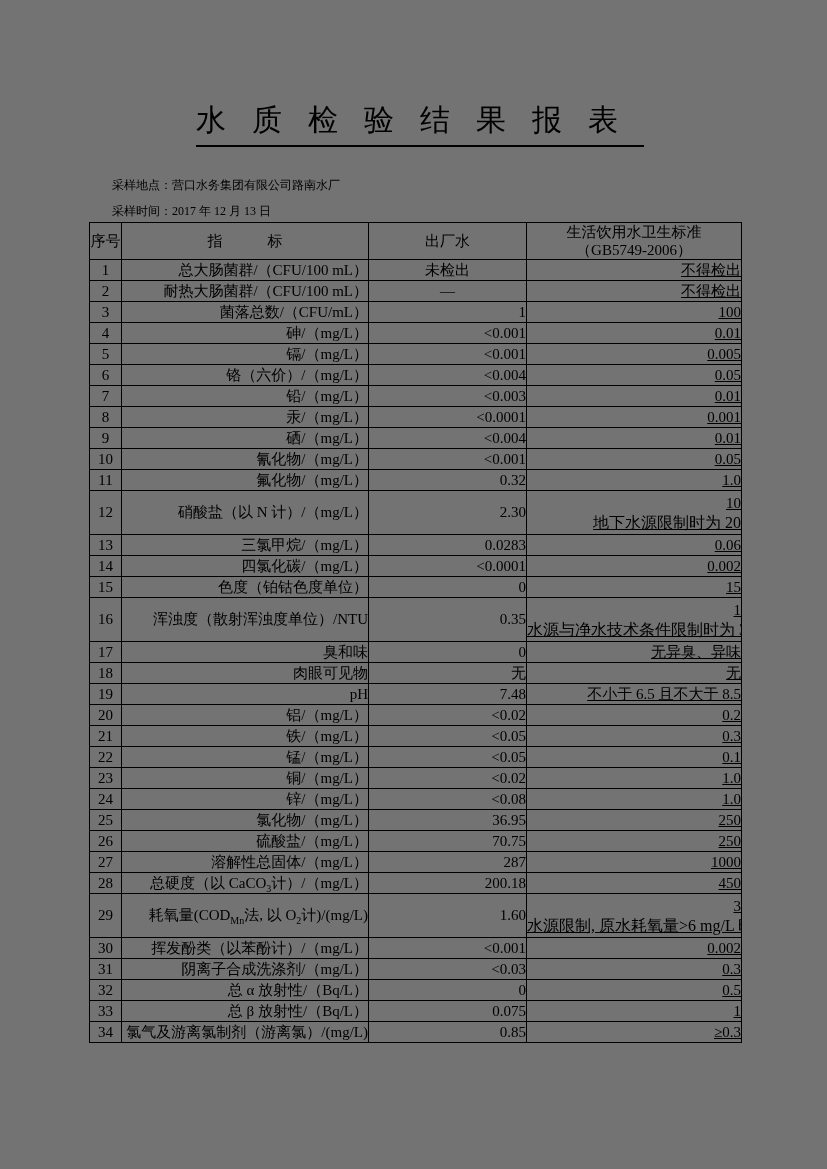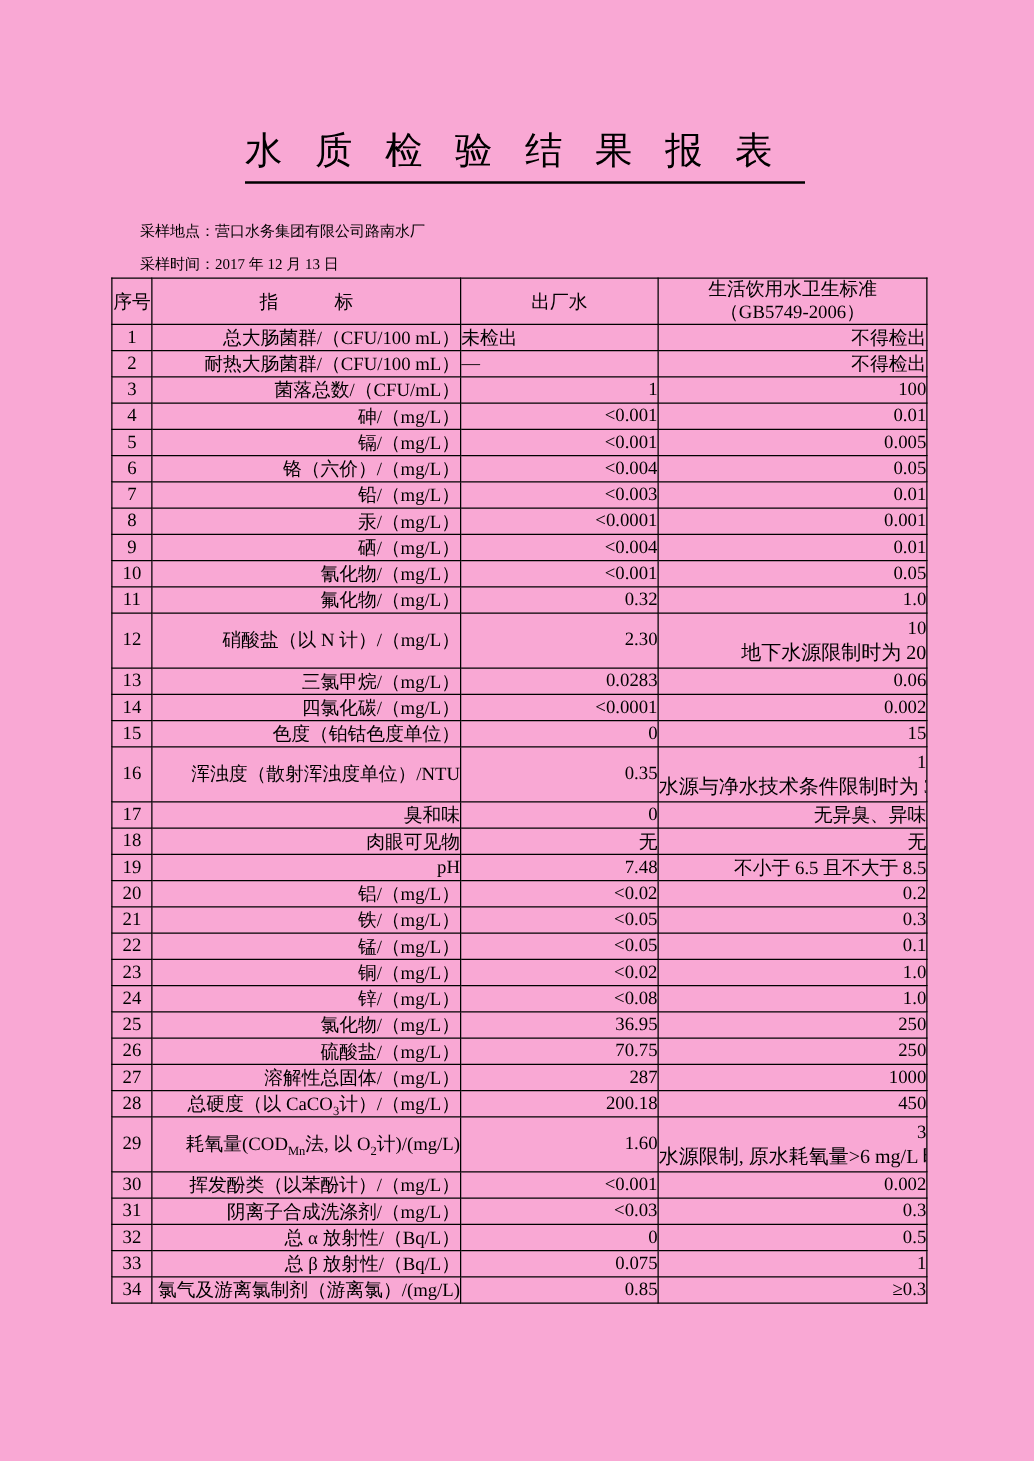--- a/index.html
+++ b/index.html
@@ -1,20 +1,20 @@
 <!DOCTYPE html>
 <html><head>
 <meta charset="utf-8">
 <style>
   html, body { margin: 0; padding: 0; background: #ffffff; }
   .page {
     position: relative;
     width: 827px;
     height: 1169px;
-    background: #f9a8d4;
+    background: #737373;
     color: #000000;
     font-family: "Liberation Serif", "DejaVu Serif", serif;
     overflow: hidden;
   }
   
   .title-wrap {
     position: absolute;
     top: 100px;
     left: 0;
     width: 100%;
@@ -55,22 +55,22 @@
   }
   thead tr { height: 36px; margin-top: 40px; }
   thead th { font-weight: normal; text-align: center; vertical-align: middle; }
   .std-header div { line-height: 18px; }
   tbody tr { height: 21px; }
   tbody tr.tall { height: 44px; }
   tbody td { vertical-align: middle; }
   .cell-no { text-align: center; }
   .cell-indicator { text-align: right; padding-left: 3px; }
   .cell-value { text-align: right; padding-right: 7px; }
-  .cell-value.center { text-align: left; padding-right: 0; font-family: Liberation Serif, serif; }
-  .cell-standard { text-align: right; padding-right: 3px; }
+  .cell-value.center { text-align: center; padding-right: 0; font-family: Liberation Serif, serif; }
+  .cell-standard { text-align: right; padding-right: 3px; text-decoration: underline; }
   .std-main { line-height: 22px; }
   .std-note { font-size: 16px; line-height: 17px; padding-bottom: 2px; }
   sub { font-size: 10px; line-height: 0; }
 </style>
 </head>
 <body>
 
 <div class="page">
 
   <div class="title-wrap">

